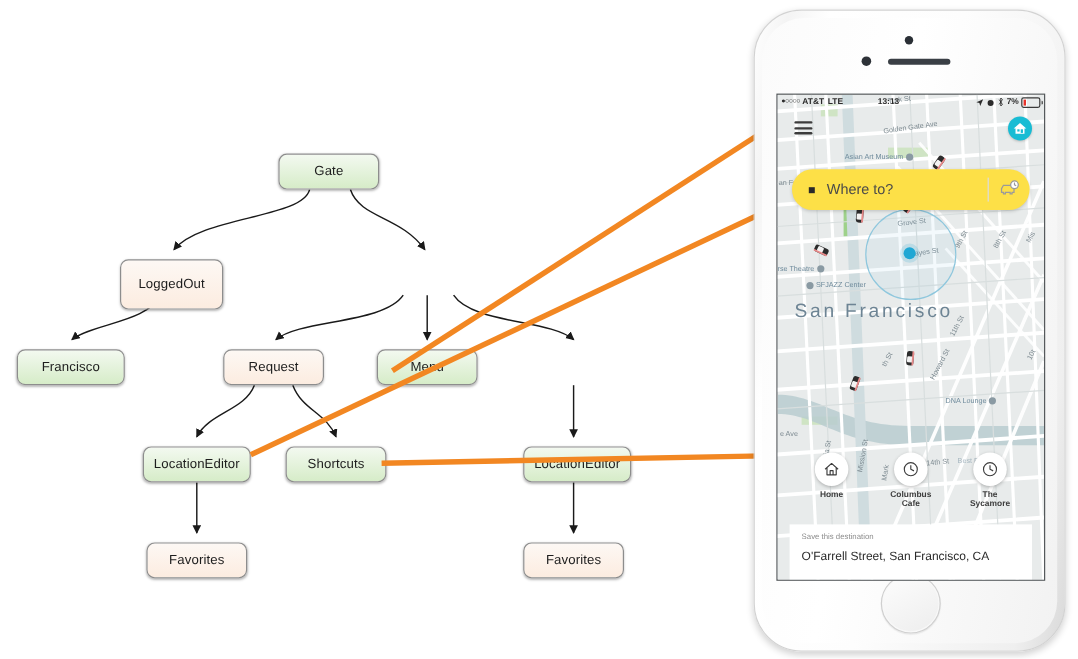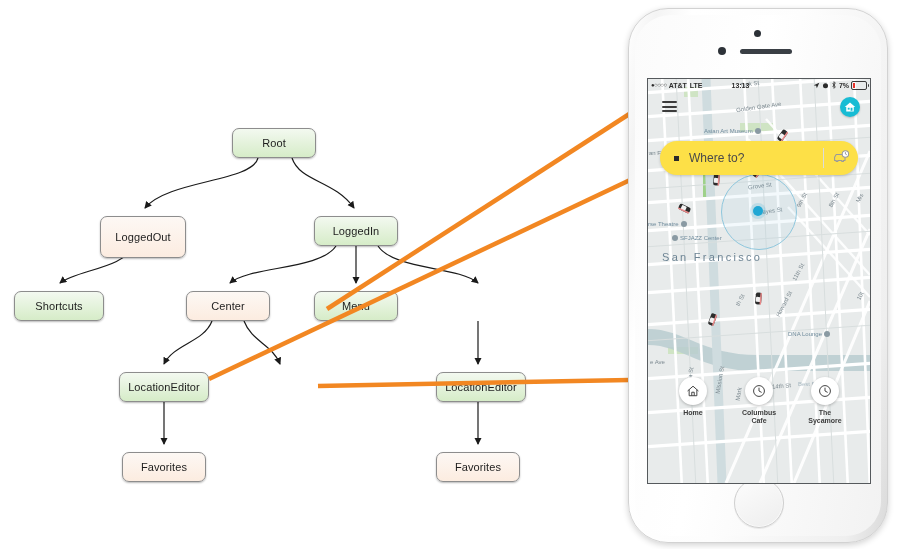--- a/index.html
+++ b/index.html
@@ -76,21 +76,21 @@
   .sb-right{margin-left:auto;display:flex;align-items:center;gap:2px;}
   .batt{
     width:14px;height:7px;border:1px solid #3a3a3a;border-radius:2px;position:relative;display:inline-block;
   }
   .batt:after{content:"";position:absolute;right:-3px;top:2px;width:1.5px;height:3px;background:#3a3a3a;border-radius:0 1px 1px 0;}
   .batt i{position:absolute;left:1px;top:1px;bottom:1px;width:1.5px;background:#e8322a;display:block;}
 
   
   .map{position:absolute;left:0;top:0;width:100%;height:100%;background:#e6eaea;}
   .maplabel{position:absolute;color:#7d8a91;font-size:6px;white-space:nowrap;}
-  .maplabel.big{font-size:11px;color:#6d8494;letter-spacing:2.3px;}
+  .maplabel.big{font-size:16px;color:#6d8494;letter-spacing:2.3px;}
   .poi{position:absolute;color:#6f8b9c;font-size:6px;white-space:nowrap;}
   .poi-dot{display:inline-block;width:6px;height:6px;border-radius:50%;background:#8a9aa3;vertical-align:middle;margin:0 2px;}
 
   .hamburger{position:absolute;left:14px;top:22px;width:15px;height:11px;z-index:7;cursor:pointer;}
   .hamburger span{display:block;height:2px;background:#3c3c3c;margin-bottom:2.5px;border-radius:1px;}
   .home-fab{
     position:absolute;right:10px;top:18px;width:20px;height:20px;border-radius:50%;
     background:#18bcd4;display:flex;align-items:center;justify-content:center;z-index:7;
     box-shadow:0 1px 2px rgba(0,0,0,.2);
   }
@@ -136,39 +136,39 @@
         <path d="M356,246 L356,283"></path>
         <path d="M378,246 C394,270 458,266 478,283"></path>
         <path d="M212,321 C204,342 174,344 164,364"></path>
         <path d="M244,321 C252,342 272,344 280,364"></path>
         <path d="M478,321 L478,364"></path>
         <path d="M164,402 L164,444"></path>
         <path d="M478,402 L478,444"></path>
       </g>
     </svg>
   <div class="node green" style="left: 232px; top: 128px; width: 84px; height: 30px;">
-        <span>Root</span>
+        <span>Gate</span>
       </div>
       <div class="node peach" style="left: 100px; top: 216px; width: 86px; height: 42px;">
         <span>LoggedOut</span>
       </div>
-      <div class="node green" style="left: 314px; top: 216px; width: 84px; height: 30px;">
-        <span>LoggedIn</span>
-      </div>
       <div class="node green" style="left: 14px; top: 291px; width: 90px; height: 30px;">
-        <span>Shortcuts</span>
+        <span>Francisco</span>
       </div>
       <div class="node peach" style="left: 186px; top: 291px; width: 84px; height: 30px;">
-        <span>Center</span>
+        <span>Request</span>
       </div>
       <div class="node green" style="left: 314px; top: 291px; width: 84px; height: 30px;">
         <span>Menu</span>
       </div>
       <div class="node green" style="left: 119px; top: 372px; width: 90px; height: 30px;">
         <span>LocationEditor</span>
+      </div>
+      <div class="node green" style="left: 238px; top: 372px; width: 84px; height: 30px;">
+        <span>Shortcuts</span>
       </div>
       <div class="node green" style="left: 436px; top: 372px; width: 90px; height: 30px;">
         <span>LocationEditor</span>
       </div>
       <div class="node peach" style="left: 122px; top: 452px; width: 84px; height: 30px;">
         <span>Favorites</span>
       </div>
       <div class="node peach" style="left: 436px; top: 452px; width: 84px; height: 30px;">
         <span>Favorites</span>
       </div>
@@ -404,16 +404,20 @@
             <svg width="14" height="14" viewBox="0 0 16 16">
                 <circle cx="8" cy="8" r="6.2" stroke="#3d3d3d" stroke-width="1.1" fill="none"></circle>
                 <path d="M8,4.2 L8,8 L11,9.6" stroke="#3d3d3d" stroke-width="1.1" fill="none"></path>
               </svg>
           </div>
           <div class="sc-label" style="white-space:pre-line">The
 Sycamore</div>
         </div>
       </div>
 
+      <div class="dest-card">
+        <div class="dest-save">Save this destination</div>
+        <div class="dest-addr">O'Farrell Street, San Francisco, CA</div>
+      </div>
 
     </div>
   </div>
 </div>
 
 </body></html>

